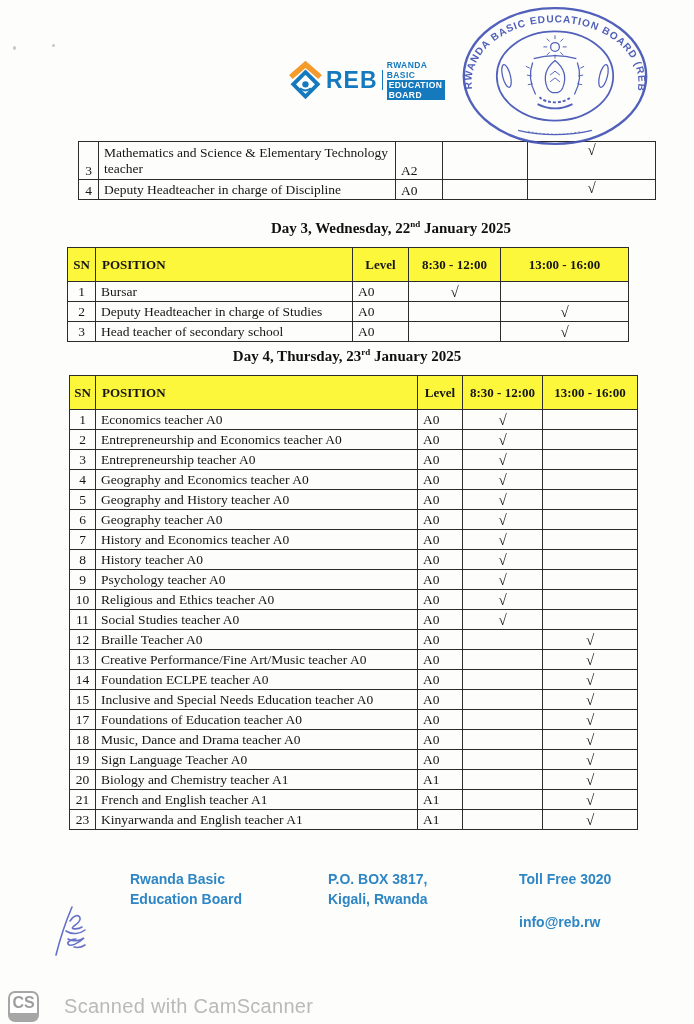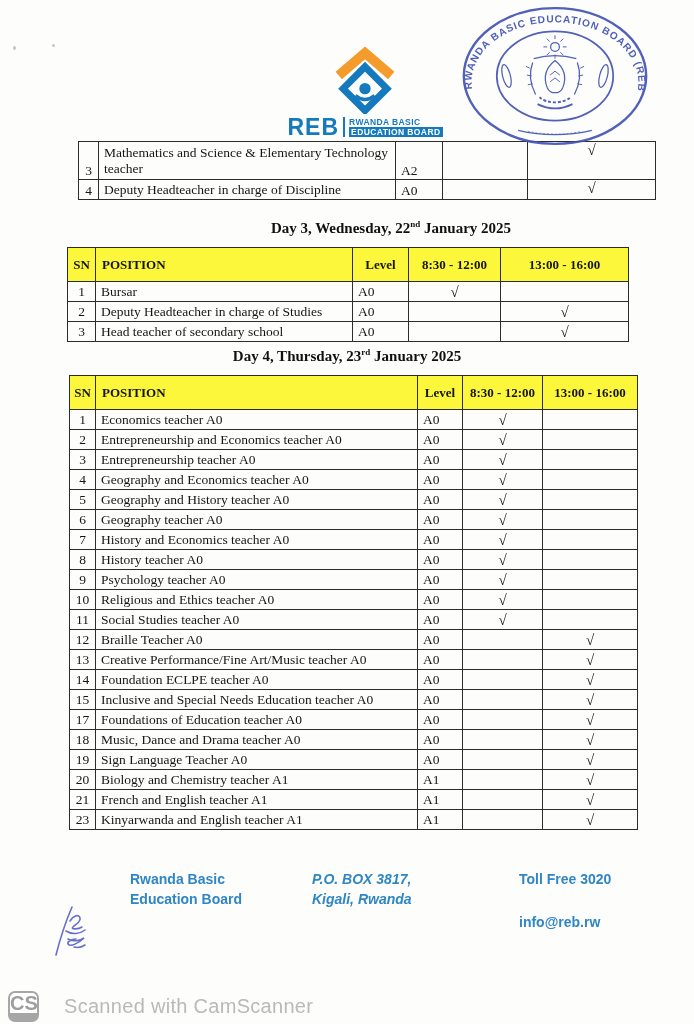--- a/index.html
+++ b/index.html
@@ -3,21 +3,21 @@
 <meta charset="utf-8">
 <style>
   html,body{margin:0;padding:0;background:#e9e9e9;}
   .page{
     position:relative;width:694px;height:1024px;background:#fdfdfc;
     overflow:hidden;font-family:"Liberation Serif",serif;color:#151515;
     margin:0 auto;
   }
 
   
-  .reb-logo{position:absolute;left:285px;top:44px;width:160px;display:flex;flex-direction:column;align-items:center;}
+  .reb-logo{position:absolute;left:285px;top:44px;width:160px;display:flex;flex-direction:row;align-items:center;}
   .reb-mark{display:block;}
   .reb-textrow{display:flex;align-items:center;margin-top:2px;font-family:"Liberation Sans",sans-serif;}
   .reb-acronym{font-size:23px;font-weight:bold;color:#1579be;letter-spacing:1px;line-height:22px;}
   .reb-divider{width:2px;height:20px;background:#1579be;margin:0 4px;}
   .reb-sub{display:flex;flex-direction:column;}
   .reb-sub1{font-size:8.5px;font-weight:bold;color:#1579be;letter-spacing:.4px;line-height:10px;}
   .reb-sub2{font-size:8.5px;font-weight:bold;color:#fff;background:#1579be;letter-spacing:.4px;line-height:10px;padding:0 2px;}
 
   
   .stamp{position:absolute;left:458px;top:4px;z-index:3;opacity:.92;}
@@ -44,34 +44,34 @@
 
   
   .day-heading{position:absolute;left:0;width:100%;text-align:center;font-weight:bold;font-size:15px;color:#101010;}
   .day3-heading{top:219px;padding-left:44px;}
   .day4-heading{top:347px;}
   .day-heading sup{font-size:9px;}
 
   
   .footer-block{position:absolute;font-family:"Liberation Sans",sans-serif;font-weight:bold;color:#2e86c4;font-size:14px;line-height:20px;}
   .fb-org{left:130px;top:869px;}
-  .fb-addr{left:312px;top:869px;font-style:italic;}
+  .fb-addr{left:328px;top:869px;}
   .fb-contact{left:519px;top:869px;}
   .fb-contact .email{margin-top:23px;}
 
   
   .signature{position:absolute;left:50px;top:901px;}
   .speck{position:absolute;background:rgba(110,110,110,.38);border-radius:50%;}
   .speck1{left:13px;top:46px;width:3px;height:4px;}
   .speck2{left:52px;top:44px;width:3px;height:3px;}
 
   
   .cs-bar{position:absolute;left:8px;top:991px;display:flex;align-items:center;font-family:"Liberation Sans",sans-serif;}
   .cs-badge{position:relative;width:31px;height:31px;border:2px solid #a6a6a6;border-radius:7px;background:#fff;box-sizing:border-box;}
-  .cs-badge-label{position:absolute;left:0;right:0;top:1px;text-align:center;font-size:20px;font-weight:bold;color:#9e9e9e;line-height:18px;}
+  .cs-badge-label{position:absolute;left:0;right:0;top:1px;text-align:center;font-size:16px;font-weight:bold;color:#9e9e9e;line-height:18px;}
   .cs-badge-strip{position:absolute;left:0;right:0;bottom:0;height:7px;background:#a6a6a6;border-radius:0 0 4px 4px;}
   .cs-text{margin-left:25px;font-size:20px;color:#b9b9b9;letter-spacing:.3px;}
 </style>
 </head>
 <body>
 
 <div class="page">
 
   <div class="speck speck1"></div>
   <div class="speck speck2"></div>

